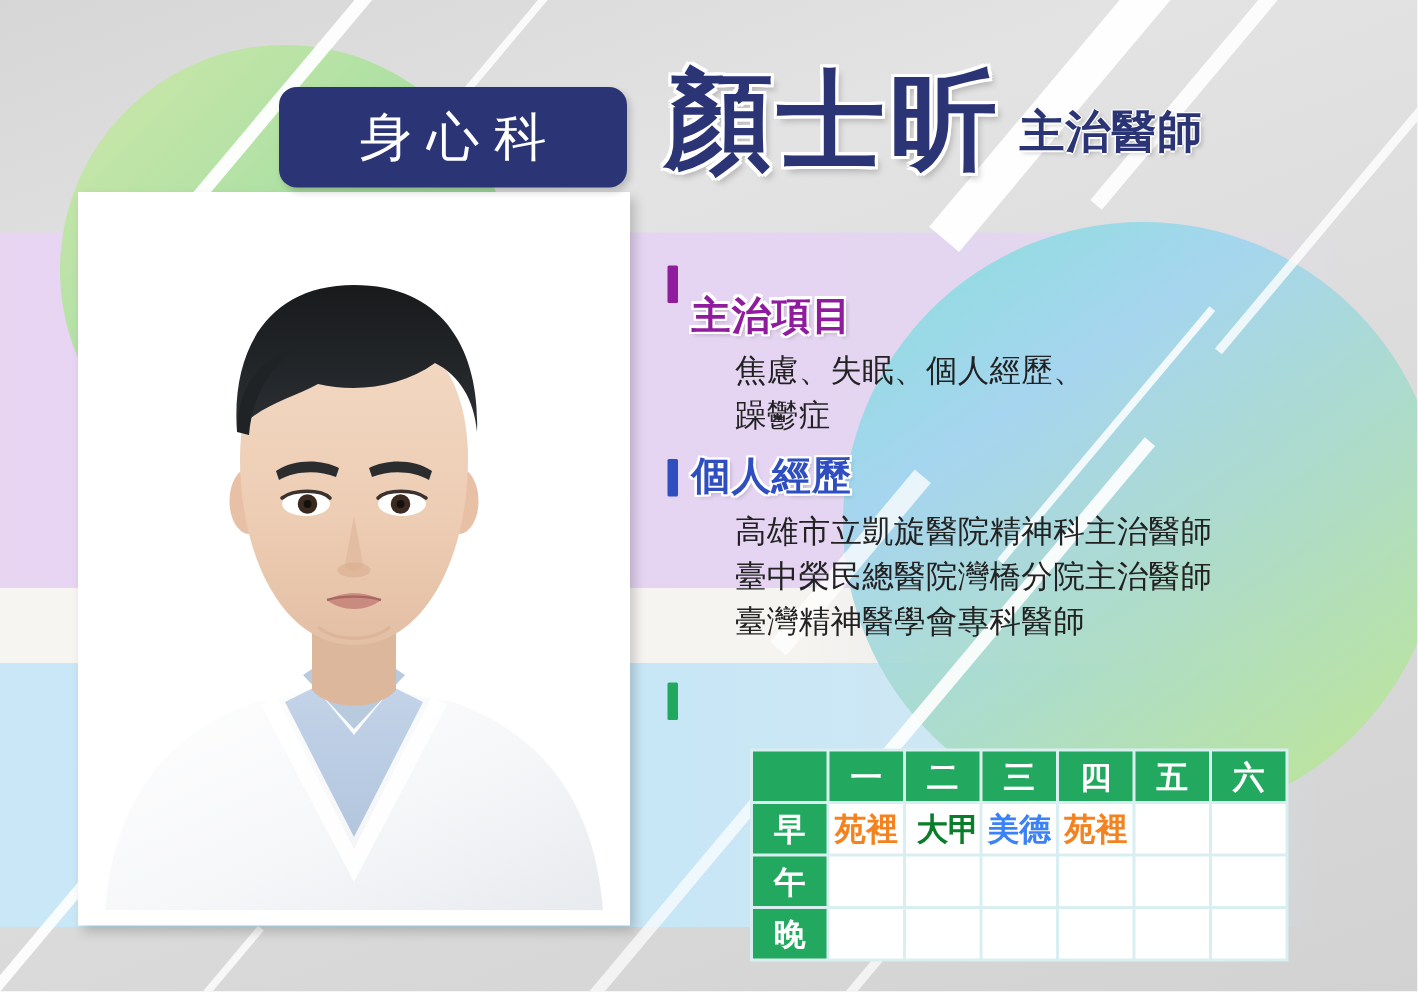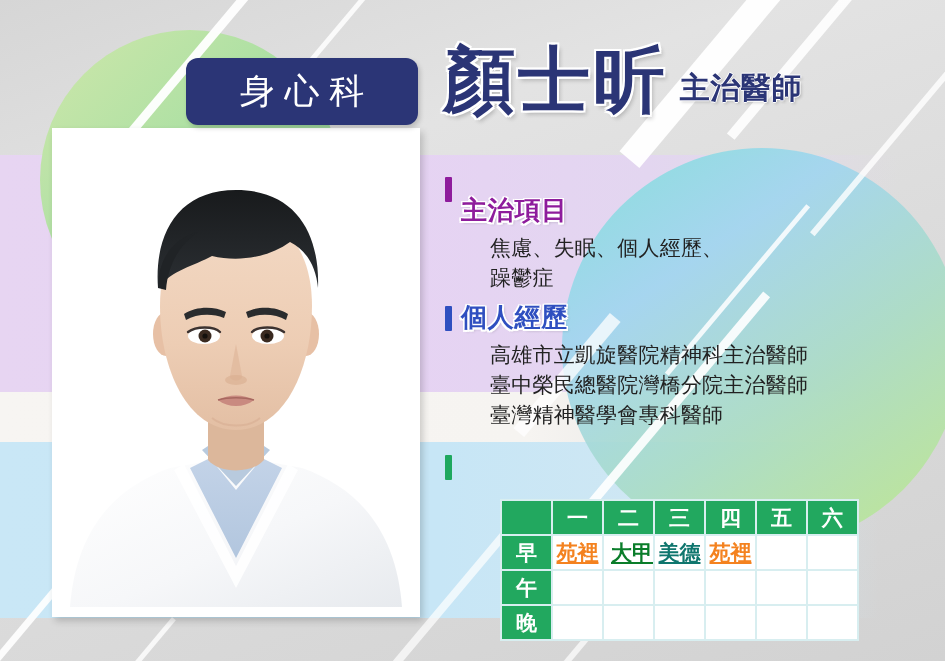--- a/index.html
+++ b/index.html
@@ -138,24 +138,24 @@
     background:#d8eef0;
   }
   #schedule-table th,#schedule-table td{
     width:49px;height:33px;padding:0;text-align:center;vertical-align:middle;
     font-size:21px;font-weight:bold;
     font-family:"Liberation Sans","DejaVu Sans",sans-serif;
   }
   #schedule-table th{background:#22a85f;color:#ffffff;}
   #schedule-table th.corner{background:#22a85f;}
   #schedule-table td.rowlabel{background:#22a85f;color:#ffffff;}
-  #schedule-table td.slot{background:#ffffff;color:#222;text-decoration:underline;}
+  #schedule-table td.slot{background:#ffffff;color:#222;}
   #schedule-table td.slot.c-orange{color:#f4821f;}
   #schedule-table td.slot.c-green{color:#0a7d2a;text-align:right;}
-  #schedule-table td.slot.c-magenta{color:#0f766e;}
+  #schedule-table td.slot.c-magenta{color:#3b82f6;}
 </style>
 </head>
 <body>
 
 <div id="card">
 
   <div class="bg-layer">
     <div class="band band-lavender"></div>
     <div class="band band-white"></div>
     <div class="band band-blue"></div>

